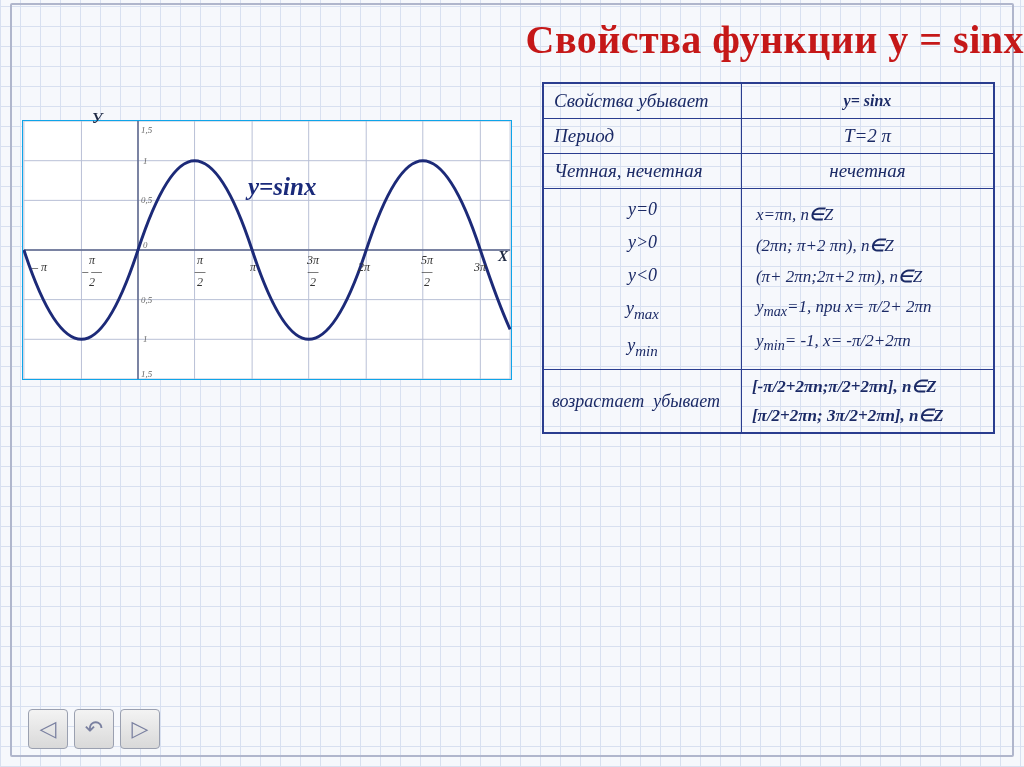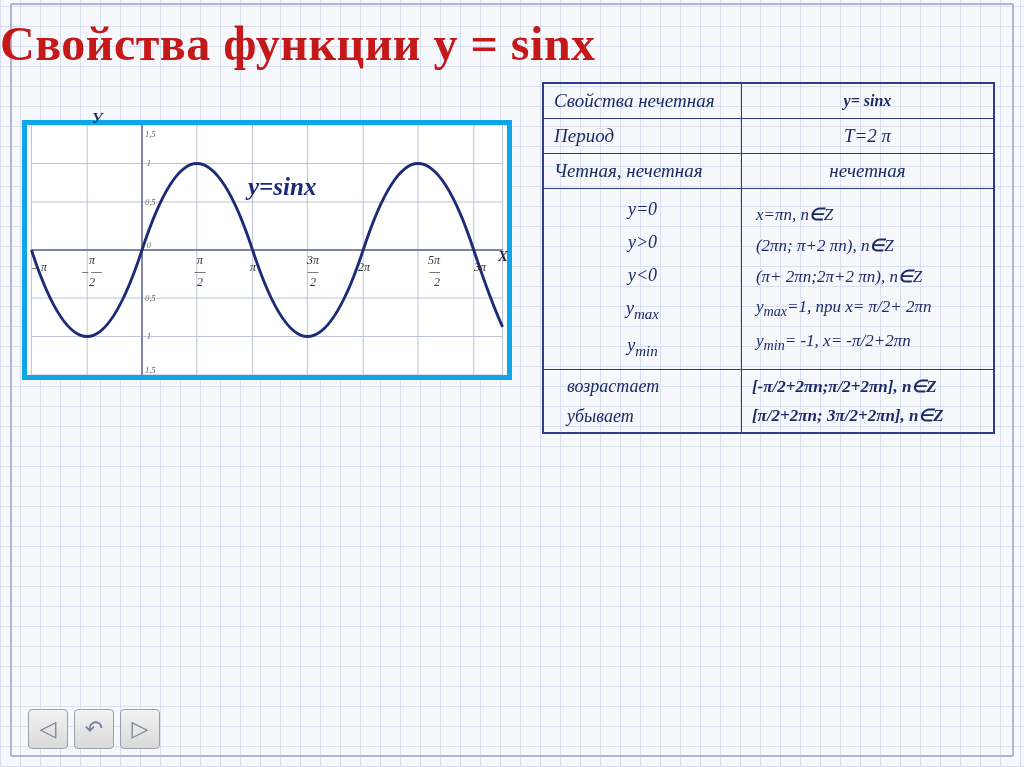--- a/index.html
+++ b/index.html
@@ -16,36 +16,36 @@
   }
   .slide-border {
     position: absolute;
     left: 10px; top: 3px; right: 10px; bottom: 10px;
     border: 2px solid #b0b6cc;
     border-radius: 2px;
   }
   .title {
     position: absolute;
     top: 16px; left: 0; width: 100%;
-    text-align: left;
+    text-align: right;
     color: #c51818;
     font-weight: bold;
-    font-size: 48px;
+    font-size: 40px;
     letter-spacing: 0.5px;
   }
 
   
   .chart {
     position: absolute;
     left: 22px;
     top: 120px;
     width: 490px;
     height: 260px;
     background: #fff;
-    border: 5px solid #0ea5e9;
+    border: 1px solid #0ea5e9;
   }
   .chart svg { width: 100%; height: 100%; }
   .axis-label-y {
     position: absolute;
     left: 92px;
     top: 110px;
     font-size: 15px;
     font-weight: bold;
     font-style: italic;
     color: #1f2a44;
@@ -82,21 +82,21 @@
     font-size: 19px;
   }
   .props td {
     border: 1.5px solid #2a3d8f;
     padding: 6px 10px;
     vertical-align: middle;
   }
   .props .col1 { width: 44%; font-style: italic; color: #1b2a66; }
   .props .col2 { width: 56%; text-align: center; font-style: italic; color: #1b2a66; }
   .props .hdr { font-weight: 500; }
-  .props .sub { font-size: 18px; padding: 4px 23px; }
+  .props .sub { font-size: 18px; padding: 4px 8px; }
   .props .small { font-size: 17px; border-radius: 28px; }
   .in-z { font-family: sans-serif; font-weight: bold; }
 
   
   .nav {
     position: absolute;
     left: 28px;
     bottom: 18px;
     display: flex;
     gap: 6px;
@@ -176,27 +176,27 @@
 <div class="axis-label-y">У</div>
 <div class="axis-label-x-end">Х</div>
 <div class="curve-label">y=sinx</div>
 
 <div class="tick" style="left:32px; top:260px;">– π</div>
 <div class="tick" style="left:77px; top:255px; text-align:center; width:30px; line-height:11px;">π<br>– —<br>2</div>
 <div class="tick" style="left:190px; top:255px; text-align:center; width:20px; line-height:11px;">π<br>—<br>2</div>
 <div class="tick" style="left:250px; top:260px;">π</div>
 <div class="tick" style="left:300px; top:255px; text-align:center; width:26px; line-height:11px;">3π<br>—<br>2</div>
 <div class="tick" style="left:358px; top:260px;">2π</div>
-<div class="tick" style="left:414px; top:255px; text-align:right; width:26px; line-height:11px;">5π<br>—<br>2</div>
+<div class="tick" style="left:414px; top:255px; text-align:center; width:26px; line-height:11px;">5π<br>—<br>2</div>
 <div class="tick" style="left:474px; top:260px;">3π</div>
 
 <table class="props">
   <tbody>
       <tr>
-    <td class="col1 hdr">Свойства нечетная</td>
+    <td class="col1 hdr">Свойства убывает</td>
     <td class="col2 hdr" style="font-weight:bold;font-size:16px;font-family:Liberation Serif, serif;">y= sinx</td>
   </tr>
   <tr>
     <td class="col1">Период</td>
     <td class="col2">T=2 π</td>
   </tr>
   <tr>
     <td class="col1">Четная, нечетная</td>
     <td class="col2">нечетная</td>
   </tr>
@@ -215,21 +215,21 @@
         <span>x=πn, n<span class="in-z">∈</span>Z</span>
         <span>(2πn; π+2 πn), n<span class="in-z">∈</span>Z</span>
         <span>(π+ 2πn;2π+2 πn), n<span class="in-z">∈</span>Z</span>
         <span>y<sub>max</sub>=1, при x= π/2+ 2πn</span>
         <span>y<sub>min</sub>= -1, x= -π/2+2πn</span>
       </div>
     </td>
   </tr>
   <tr>
     <td class="col1 sub">
-      <div style="display:flex;flex-direction:column;gap:9px;">
+      <div style="display:flex;gap:9px;">
         <span>возрастает</span>
         <span>убывает</span>
       </div>
     </td>
     <td class="col2 small" style="text-align:left;font-weight:bold;">
       <div style="display:flex;flex-direction:column;gap:8px;">
         <span>[-π/2+2πn;π/2+2πn], n<span class="in-z">∈</span>Z</span>
         <span>[π/2+2πn; 3π/2+2πn], n<span class="in-z">∈</span>Z</span>
       </div>
     </td>

